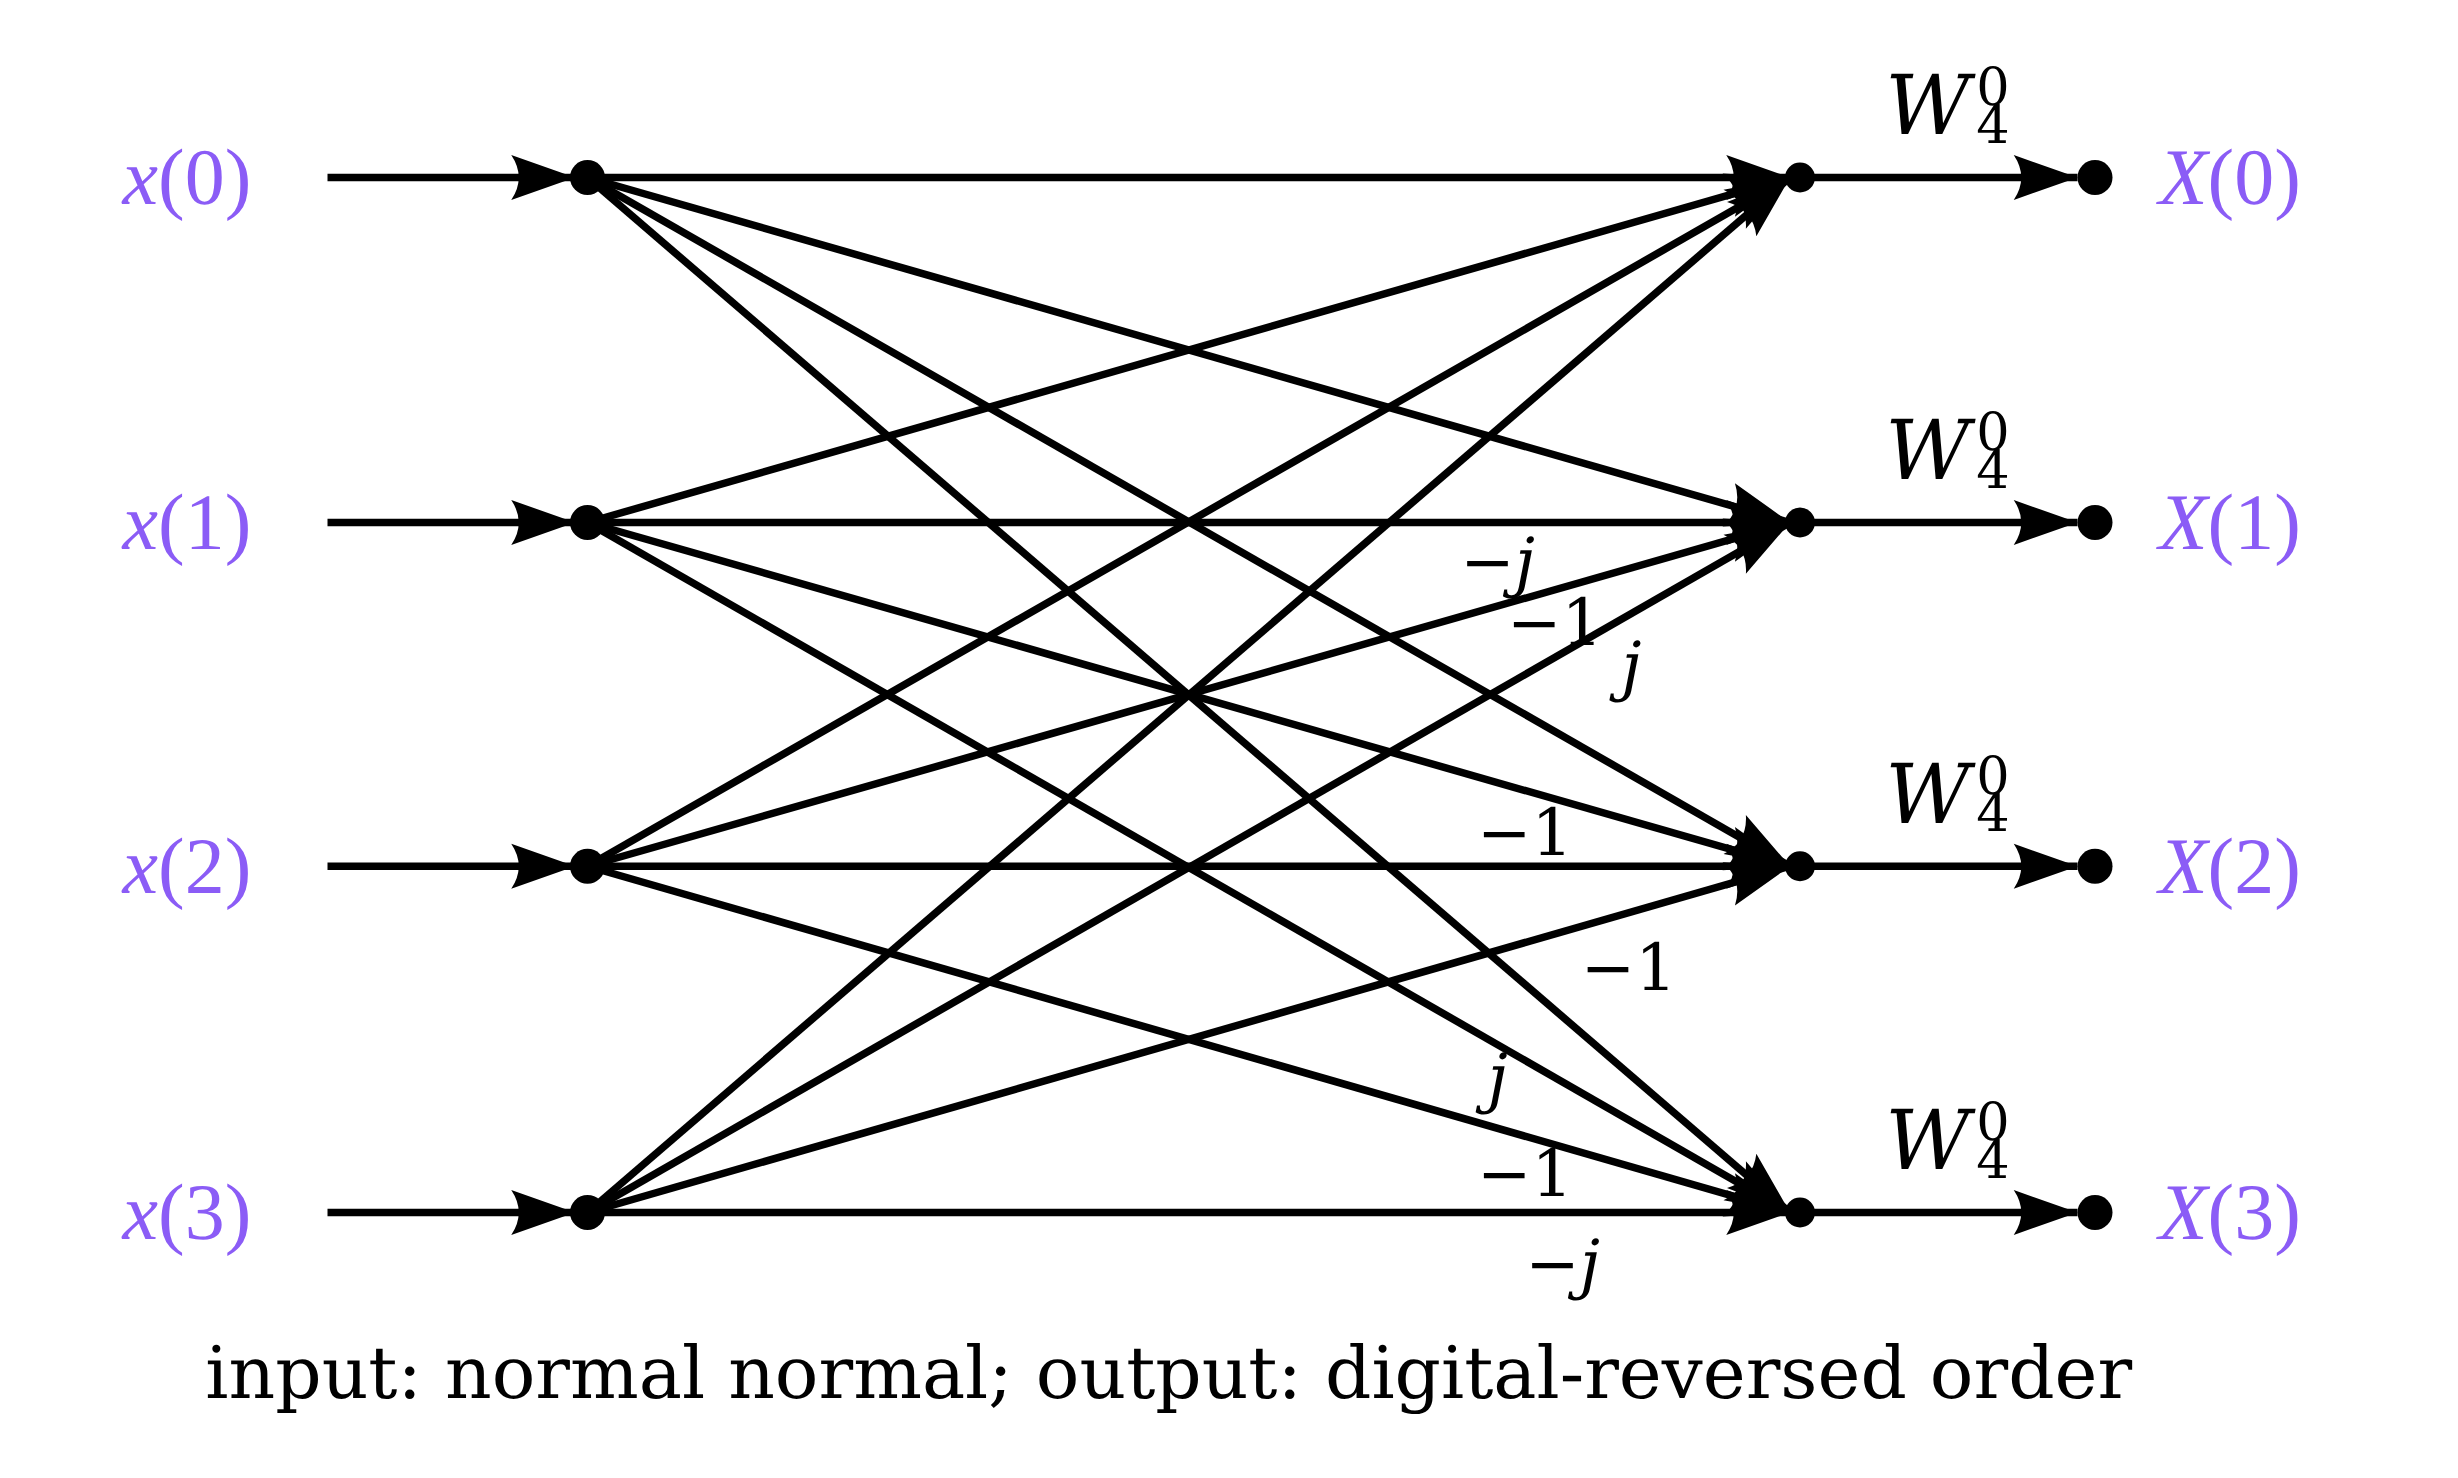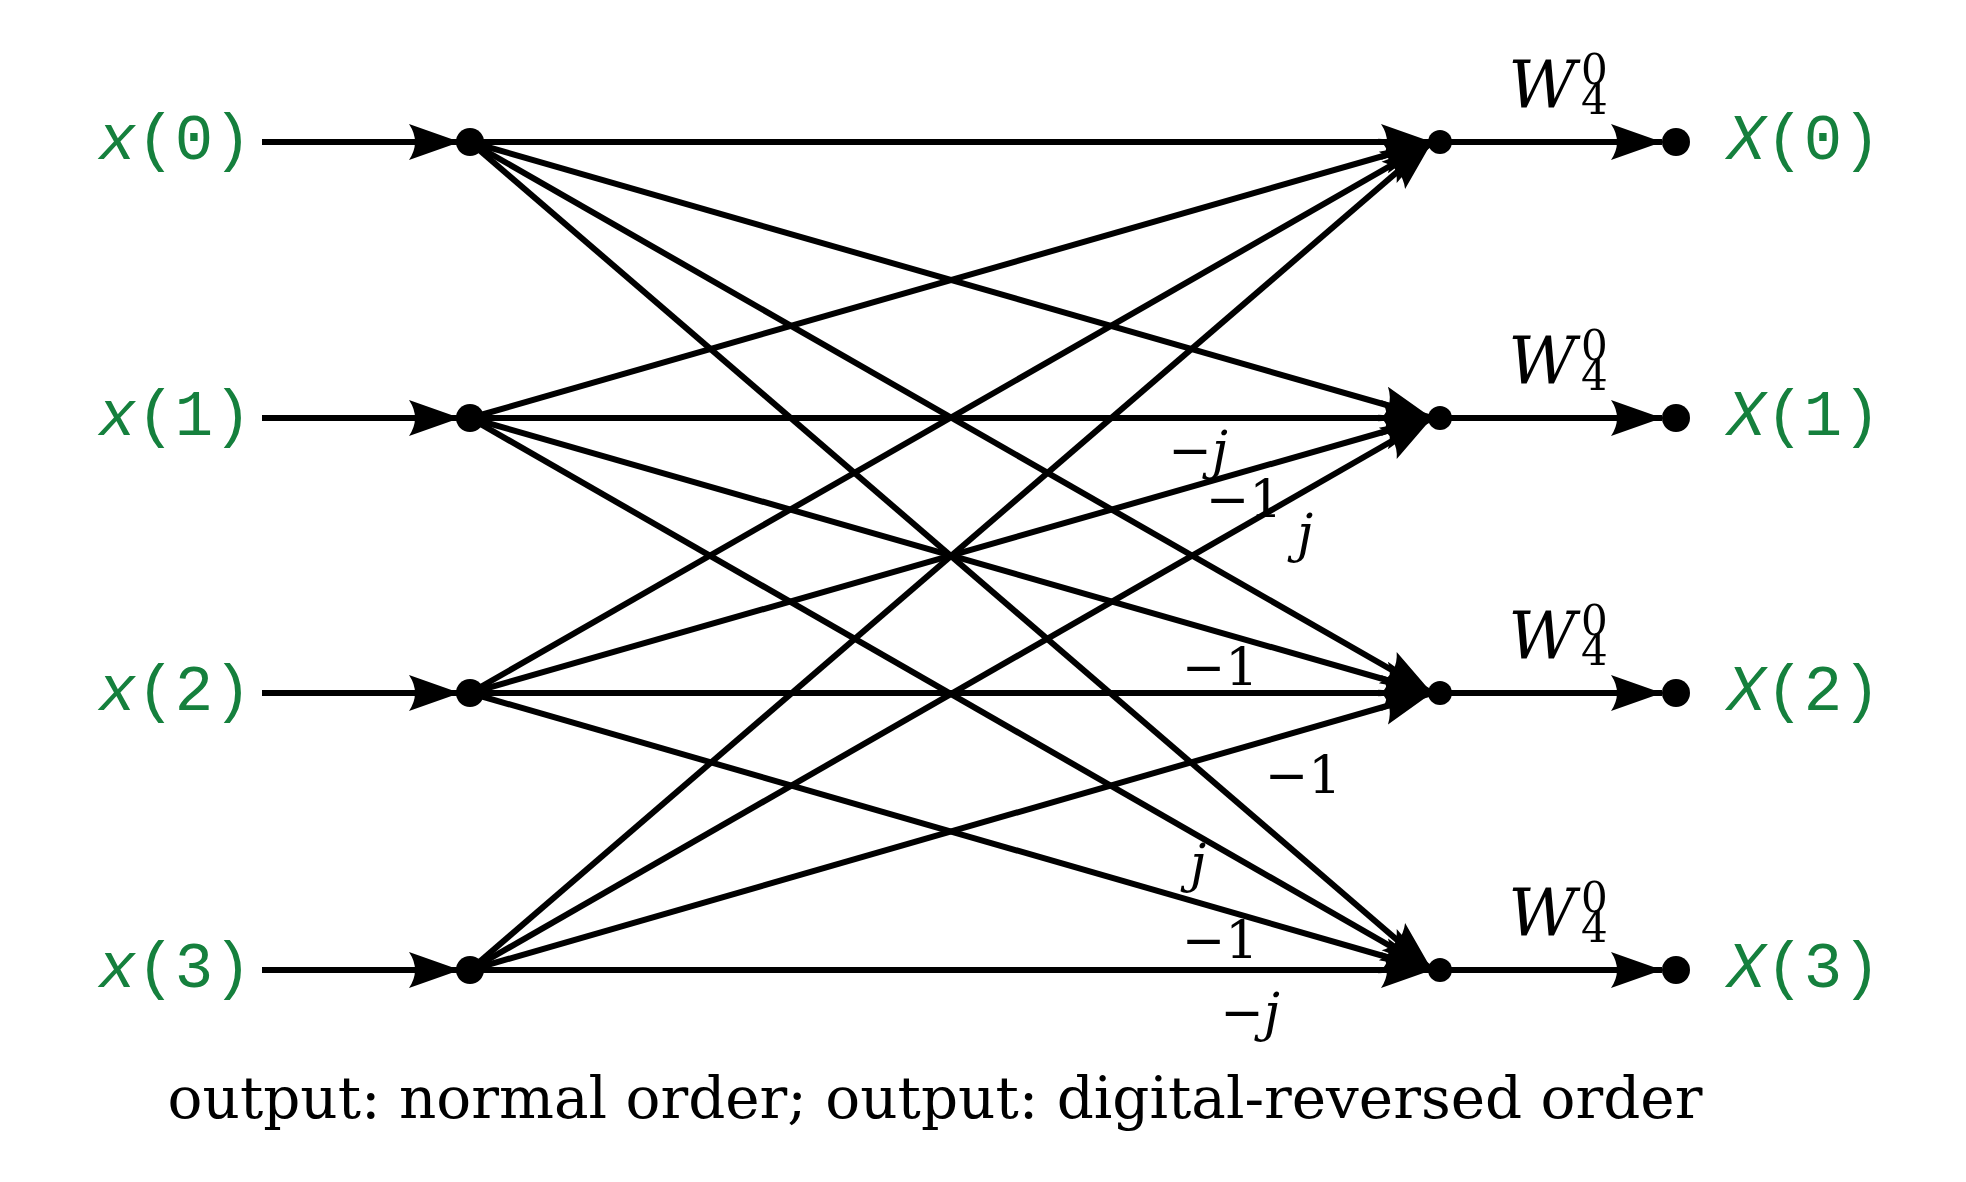--- a/index.html
+++ b/index.html
@@ -8,22 +8,22 @@
     width:1966px;height:1182px;
     background:#ffffff;
     overflow:hidden;
     font-family:"DejaVu Serif", serif;
     color:#000;
   }
   svg{position:absolute;left:0;top:0;}
   .mlabel{
     position:absolute;
     white-space:nowrap;
-    font-family:Liberation Mono, monospace;
-    color:#15803d;
+    font-family:Liberation Serif, serif;
+    color:#8b5cf6;
     transform:translateY(-50%);
     line-height:1;
   }
   .node-label{font-size:64px;}
   .var{font-style:italic;}
   .up{font-style:normal;}
   .weight{
     position:absolute;
     white-space:nowrap;
     font-size:52px;
@@ -142,14 +142,14 @@
       </div>
       <div class="weight" style="left: 1198px; top: 450px;"><span class="up">−</span><span class="var">j</span></div>
       <div class="weight" style="left: 1244px; top: 499px;"><span class="up">−</span><span class="up">1</span></div>
       <div class="weight" style="left: 1305px; top: 533px;"><span class="var">j</span></div>
       <div class="weight" style="left: 1220px; top: 667px;"><span class="up">−</span><span class="up">1</span></div>
       <div class="weight" style="left: 1303px; top: 775px;"><span class="up">−</span><span class="up">1</span></div>
       <div class="weight" style="left: 1198px; top: 863px;"><span class="var">j</span></div>
       <div class="weight" style="left: 1220px; top: 940px;"><span class="up">−</span><span class="up">1</span></div>
       <div class="weight" style="left: 1250px; top: 1012px;"><span class="up">−</span><span class="var">j</span></div>
     </div>
-  <div class="caption" id="caption-el" style="left: 935px; top: 1098px;">output: normal order; output: digital-reversed order</div>
+  <div class="caption" id="caption-el" style="left: 935px; top: 1098px;">input: normal normal; output: digital-reversed order</div>
 </div>
 
 </body></html>

